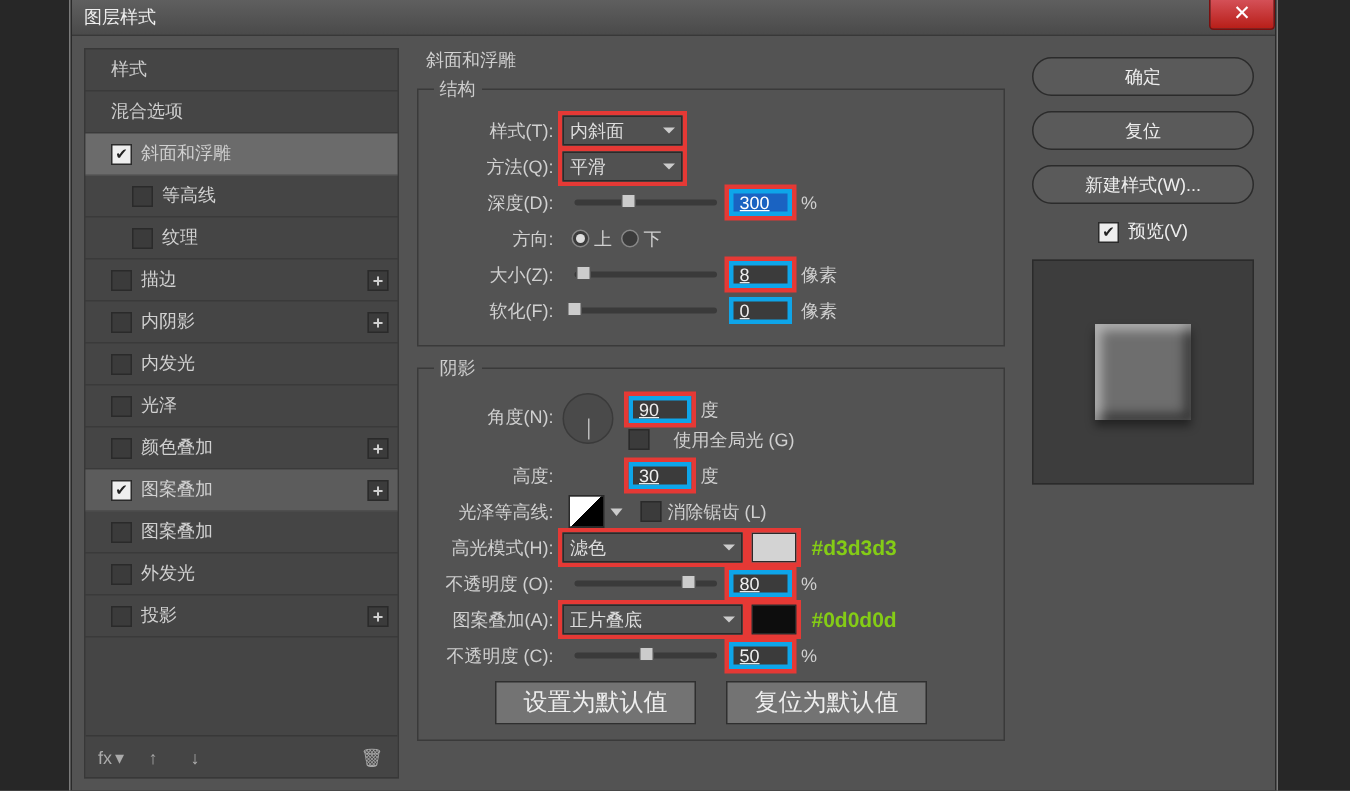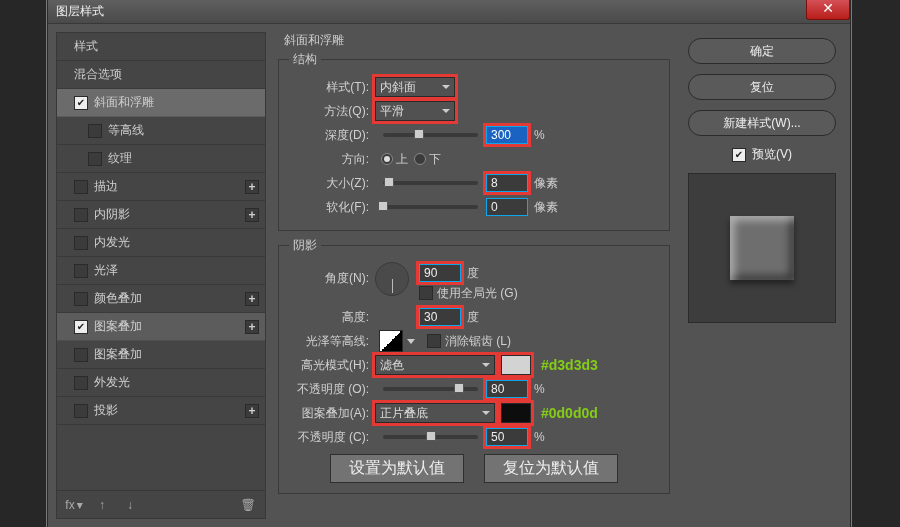--- a/index.html
+++ b/index.html
@@ -92,21 +92,21 @@
   fieldset.grp>legend{padding:0 4px;color:#ccc;}
   .sec-title{margin:0 0 2px 6px;color:#d0d0d0;}
   .row{display:flex;align-items:center;min-height:22px;margin:2px 0;}
   .row .lbl{width:86px;text-align:right;padding-right:6px;white-space:nowrap;}
   .sel{background:#515151;border:1px solid #2a2a2a;color:#ddd;width:80px;height:20px;font-size:12px;padding:0 16px 0 4px;appearance:none;position:relative;}
   .sel-wrap{position:relative;display:inline-block;}
   .sel-wrap::after{content:"";position:absolute;right:5px;top:8px;border:4px solid transparent;border-top-color:#ccc;pointer-events:none;}
   .sel-wrap.big .sel{width:120px;}
   .slider{width:95px;height:4px;background:#3a3a3a;border-radius:2px;position:relative;margin:0 8px;}
   .slider .thumb{width:10px;height:10px;background:#ccc;border:1px solid #555;border-radius:1px;position:absolute;top:-4px;transform:translateX(-50%);}
-  .numbox{width:42px;height:18px;background:#3b3b3b;border:1px solid #0ea5e9;color:#eee;font-size:12px;text-align:left;padding:0 4px;}
+  .numbox{width:42px;height:18px;background:#3b3b3b;border:3px solid #0ea5e9;color:#eee;font-size:12px;text-align:left;padding:0 4px;text-decoration:underline;}
   .numbox.hl{background:#1a63c2;color:#fff;}
   .unit{margin-left:6px;}
   .radio{width:12px;height:12px;border:1px solid #888;border-radius:50%;display:inline-flex;align-items:center;justify-content:center;margin:0 3px 0 6px;background:#3b3b3b;}
   .radio.on::after{content:"";width:6px;height:6px;background:#ddd;border-radius:50%;}
   .swatch{width:30px;height:20px;border:1px solid #2a2a2a;margin:0 6px;display:inline-block;cursor:pointer;}
   .angle-dial{width:34px;height:34px;border:1px solid #3a3a3a;border-radius:50%;position:relative;margin-right:10px;background:#4a4a4a;}
   .angle-dial::after{content:"";position:absolute;left:50%;top:50%;width:1px;height:14px;background:#bbb;transform-origin:top;transform:rotate(0deg);}
   .annot{color:#84cc16;font-weight:600;font-size:14px;margin-left:4px;}
   .redbox{outline:3px solid #e53935;outline-offset:0;}
   .btnrow{display:flex;gap:20px;justify-content:center;margin-top:6px;}
@@ -276,21 +276,21 @@
         <div class="row" style="align-items:flex-start">
           <span class="lbl" style="padding-top:8px">角度(N):</span>
           <div class="angle-dial"></div>
           <div>
             <div class="row" style="min-height:18px">
               <span class="redbox" style="display:inline-block"><input class="numbox" value="90" style=""></span>
               <span class="unit">度</span>
             </div>
             <div class="row" style="min-height:18px">
               <span class="cb-wrap"></span>
-              <span style="margin-left:4px">使用全局光 (G)</span>
+              <span style="margin-left:16px">使用全局光 (G)</span>
             </div>
           </div>
         </div>
         <div class="row">
           <span class="lbl">高度:</span>
           <span style="width:44px"></span>
           <span class="redbox" style="display:inline-block"><input class="numbox" value="30" style=""></span>
           <span class="unit">度</span>
         </div>
         <div class="row">

